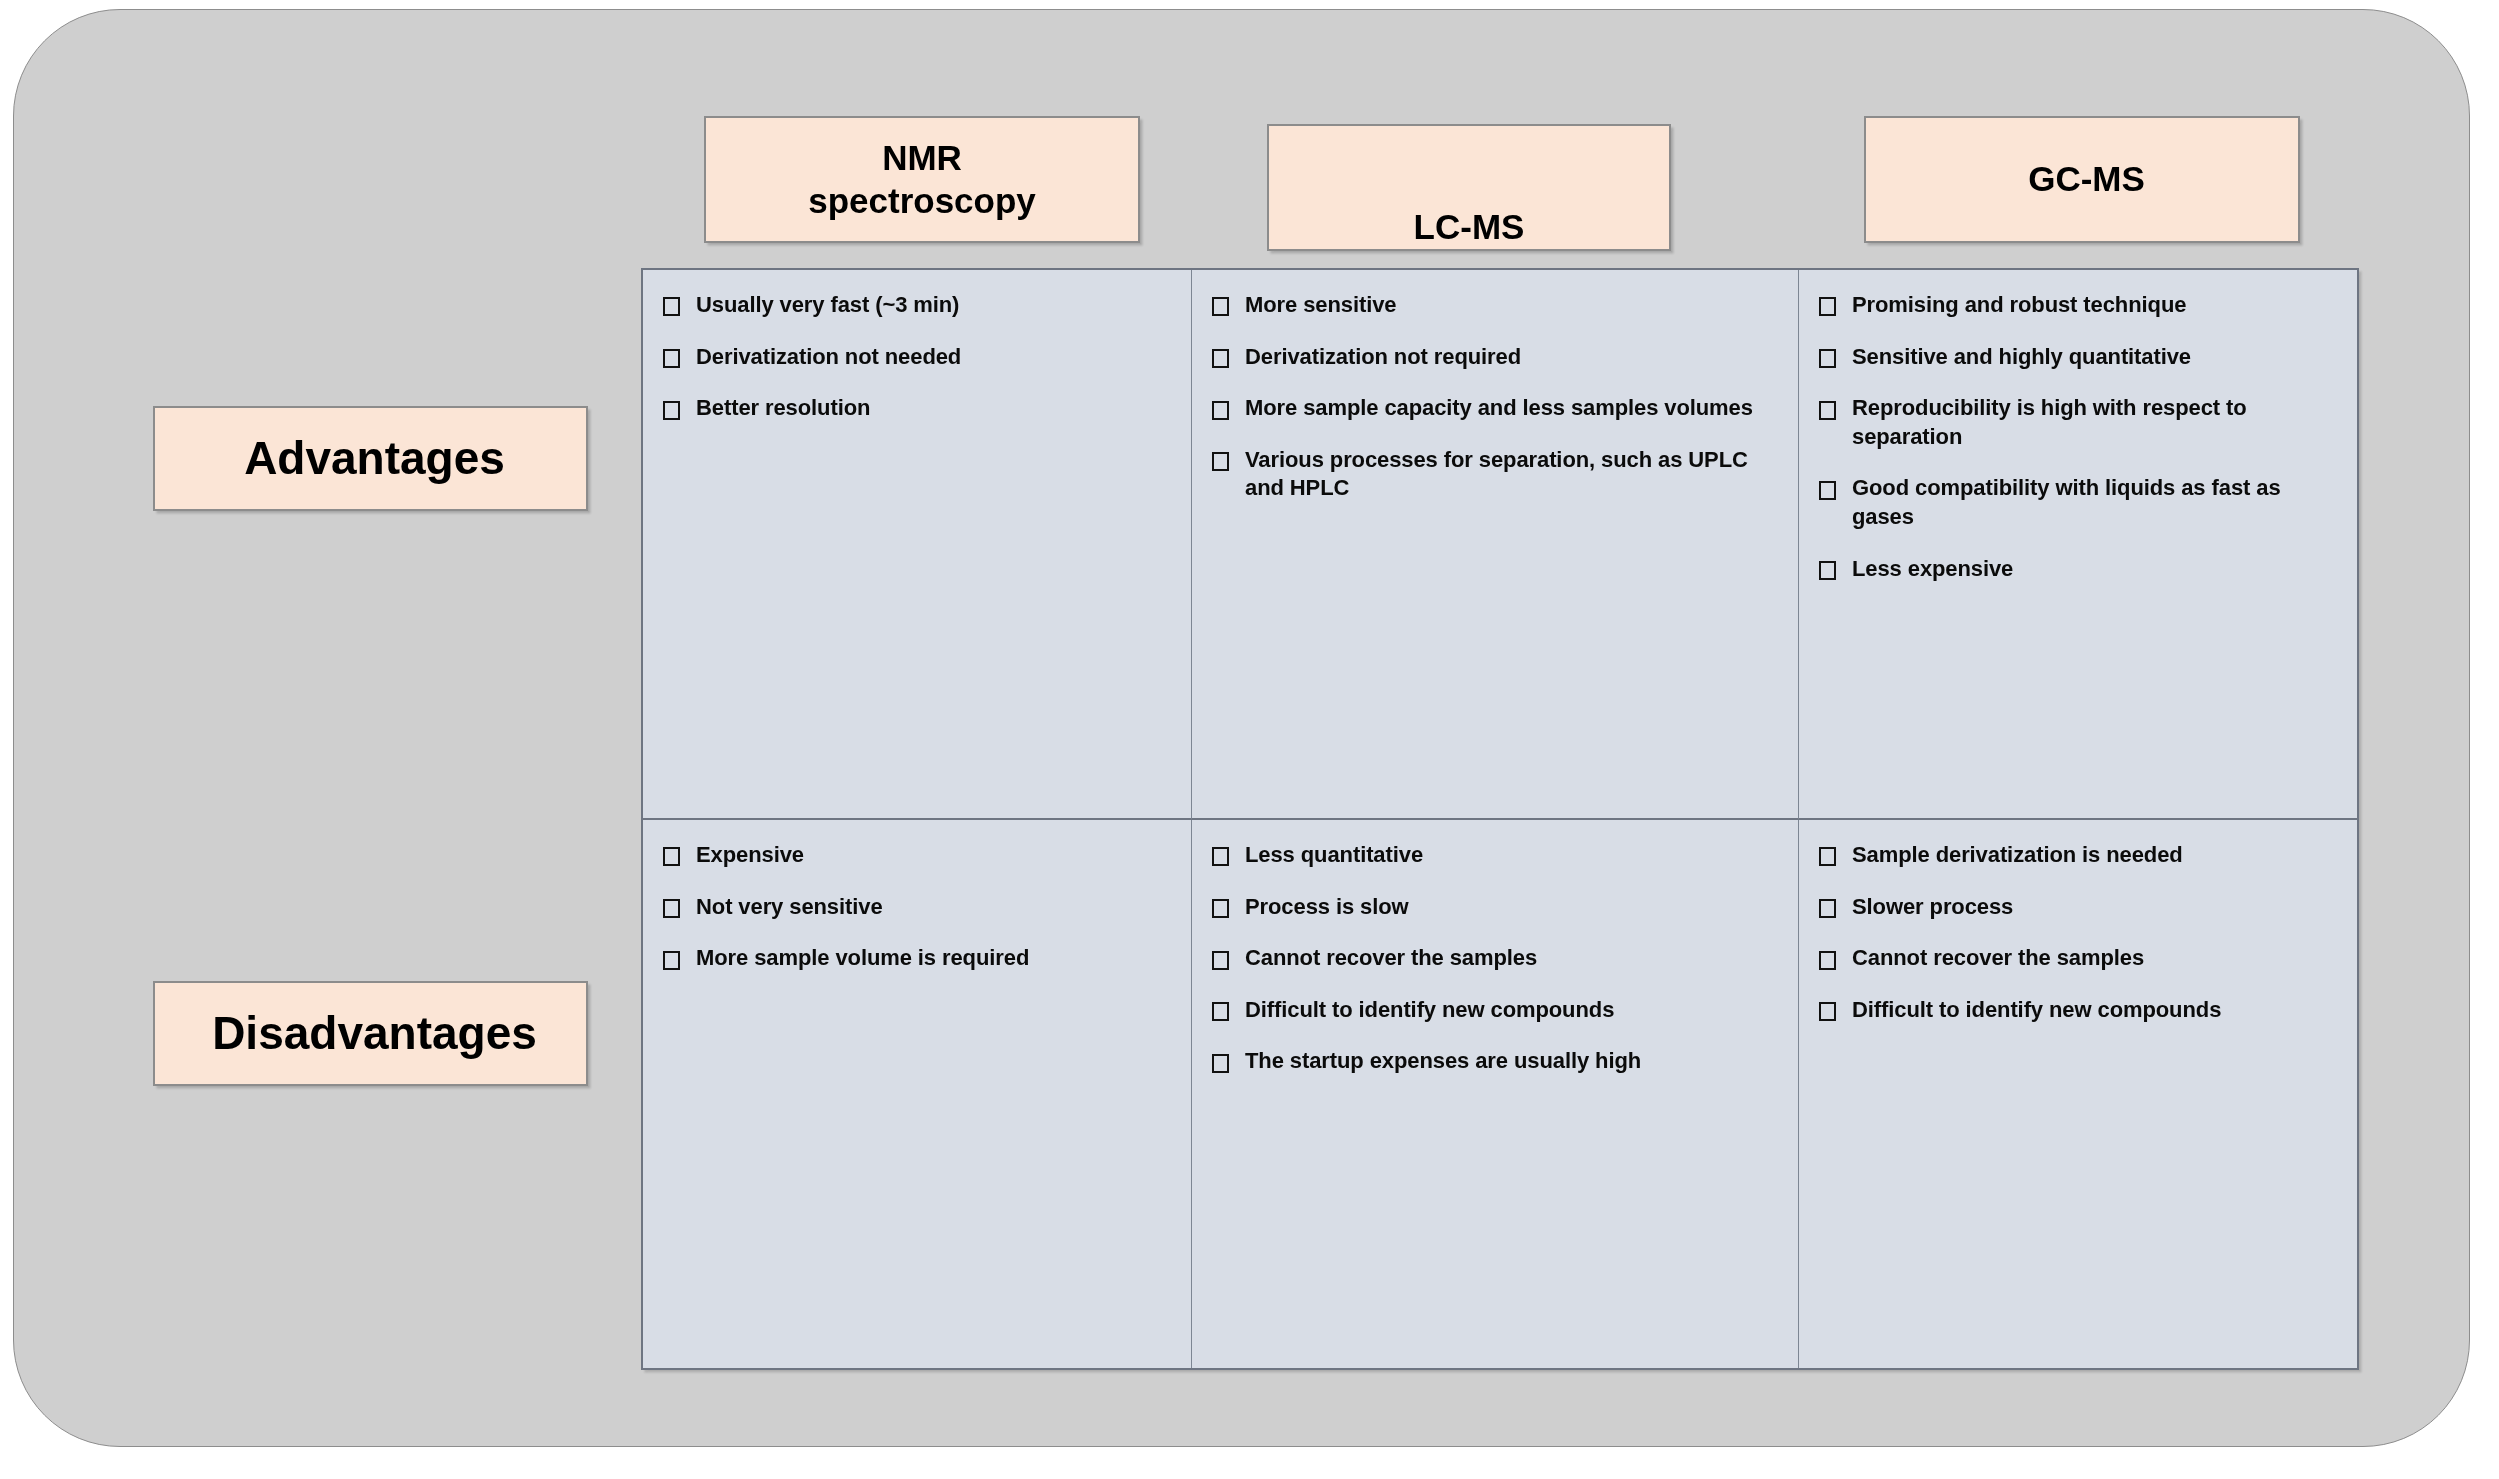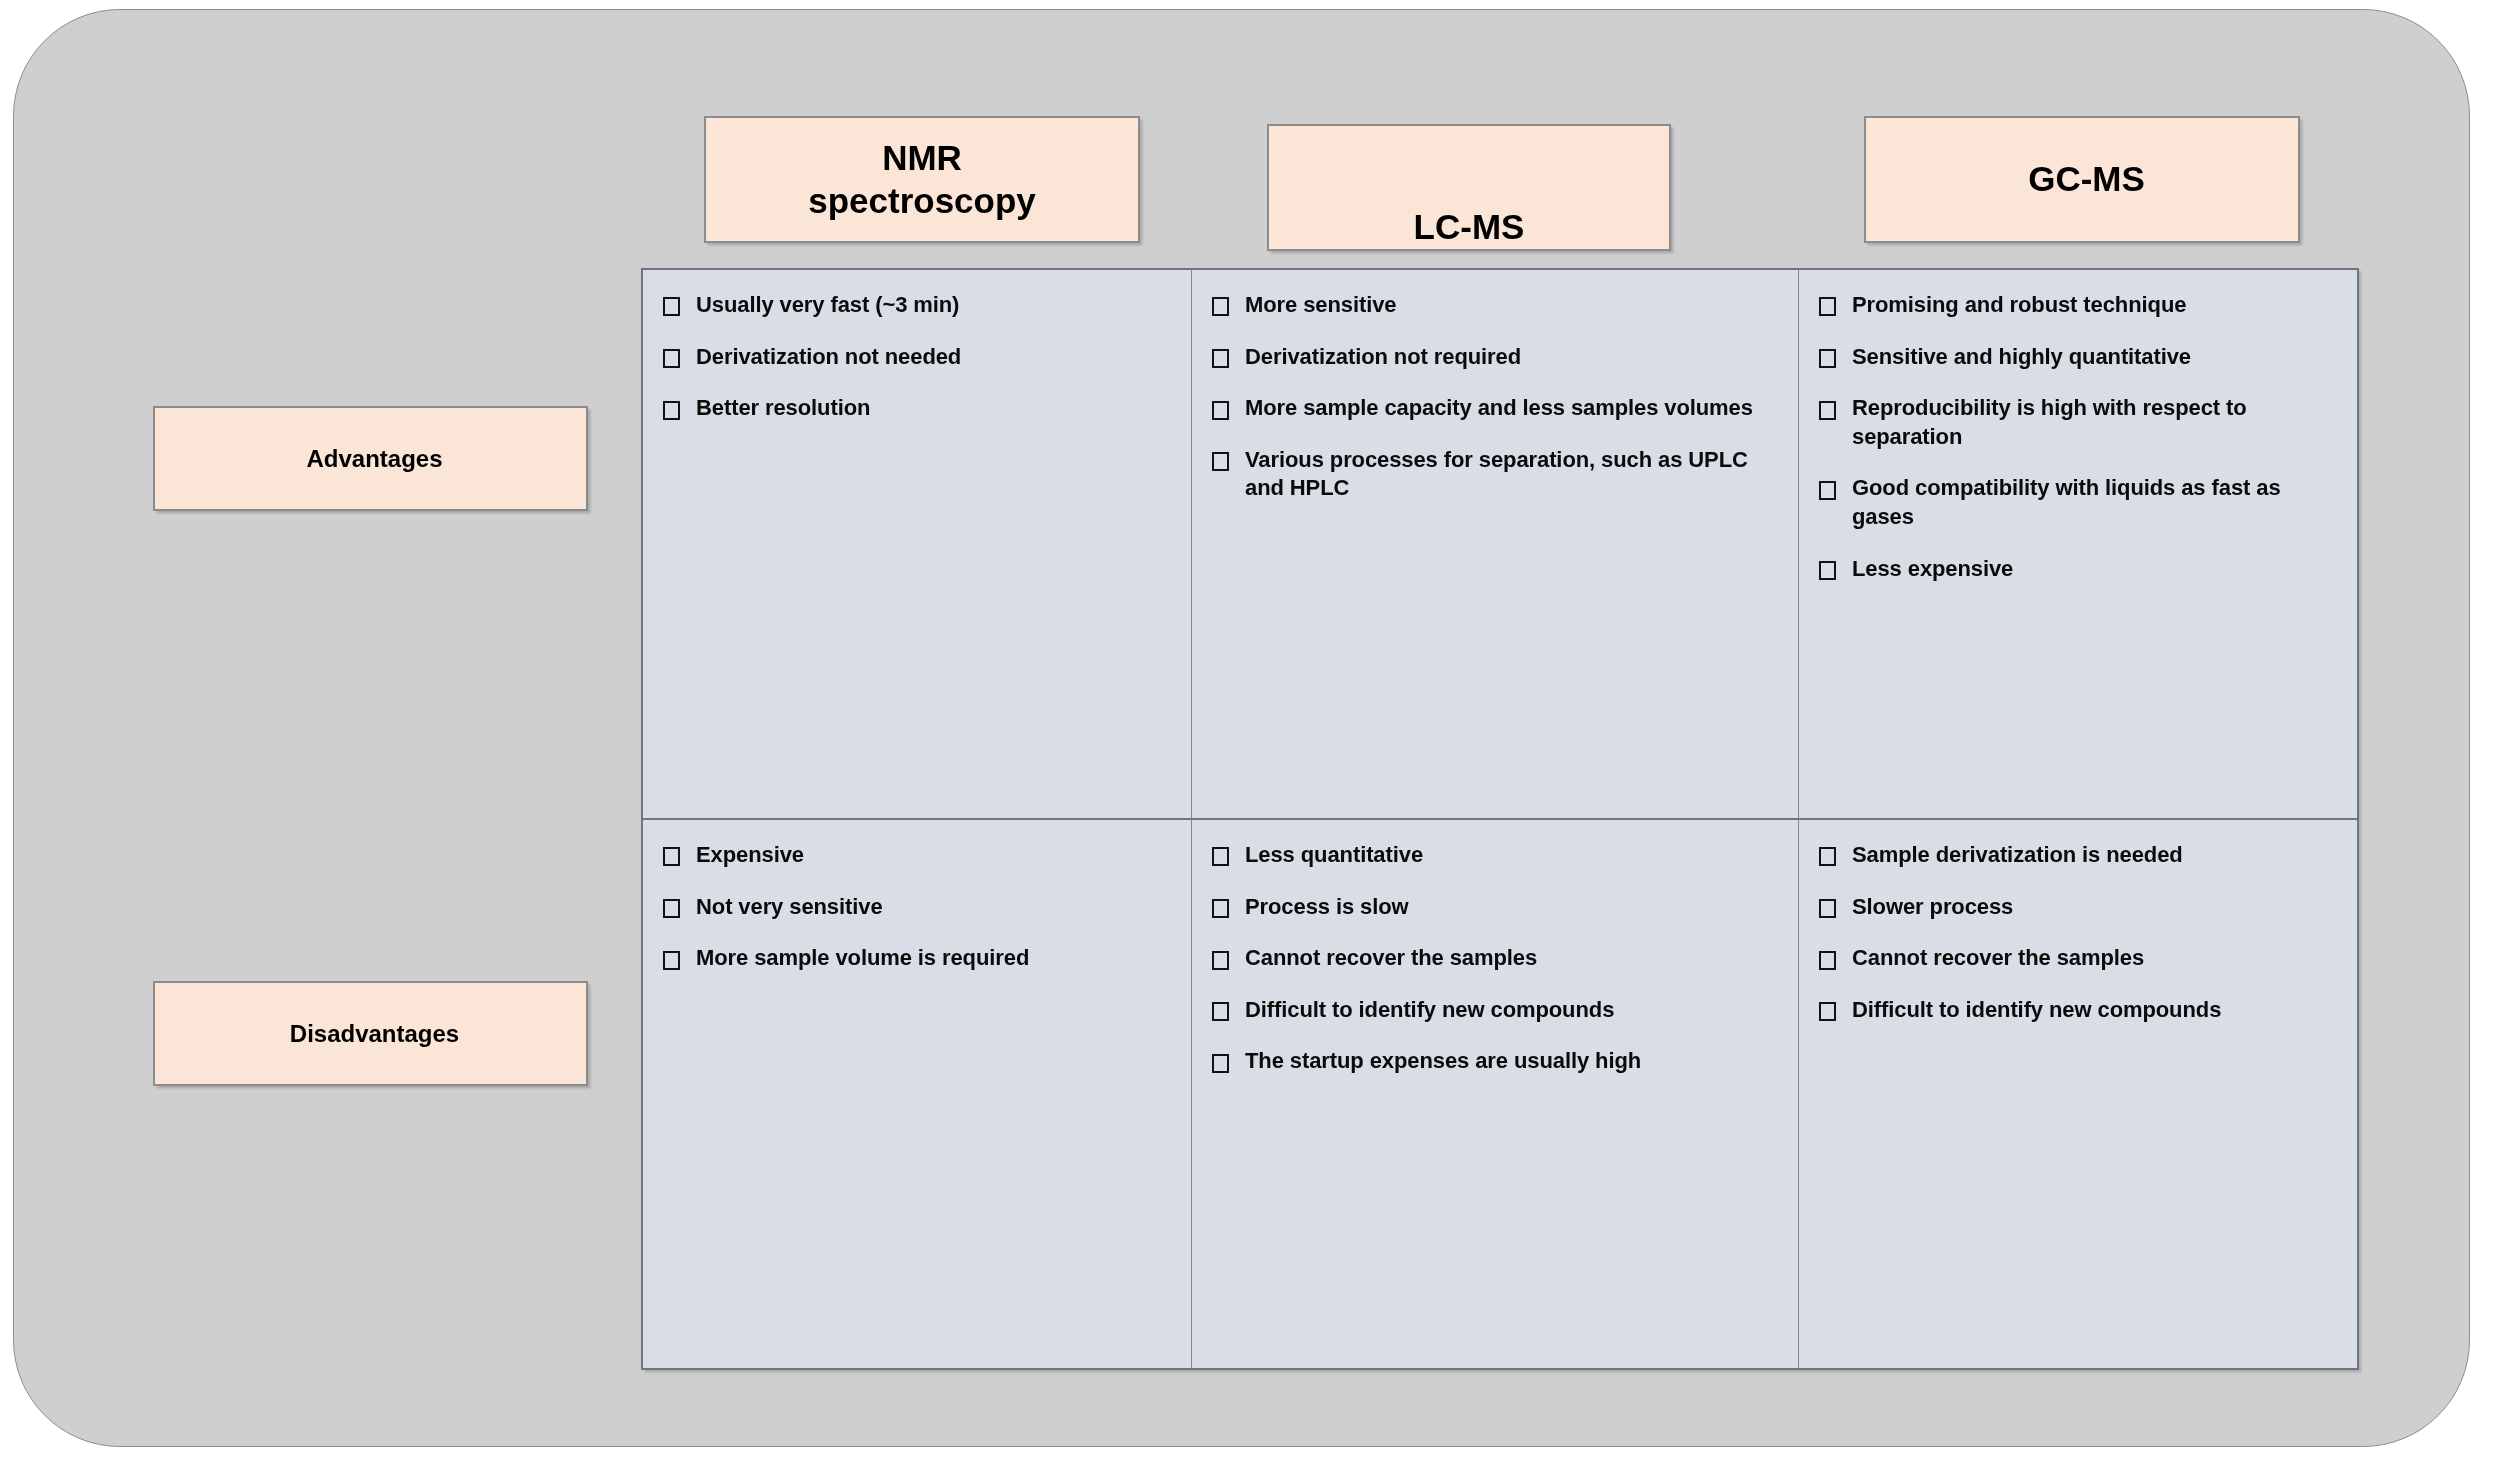--- a/index.html
+++ b/index.html
@@ -38,21 +38,21 @@
     display: flex;
     align-items: center;
     justify-content: center;
     text-align: center;
     font-weight: bold;
     color: #000000;
     line-height: 1.22;
     box-shadow: 2.9px 2.9px 2.3px rgba(0,0,0,0.18);
   }
   .chip-head { font-size: 35px; }
-  .chip-side { font-size: 24px; padding-left: 8px; }
+  .chip-side { font-size: 46px; padding-left: 8px; }
 
   #chip-nmr    { left: 704px; top: 116px;  width: 436px; height: 127px; }
   #chip-lcms   { left: 1267px; top: 124px;  width: 404px; height: 127px; align-items: flex-end; }
   #chip-gcms   { left: 1864px; top: 116px;  width: 436px; height: 127px; padding-left: 9px; }
   #chip-adv    { left: 153px;  top: 406px;  width: 435px; height: 105px; }
   #chip-dis    { left: 153px;  top: 981px; width: 435px; height: 105px; }
 
   
   .table {
     position: absolute;

